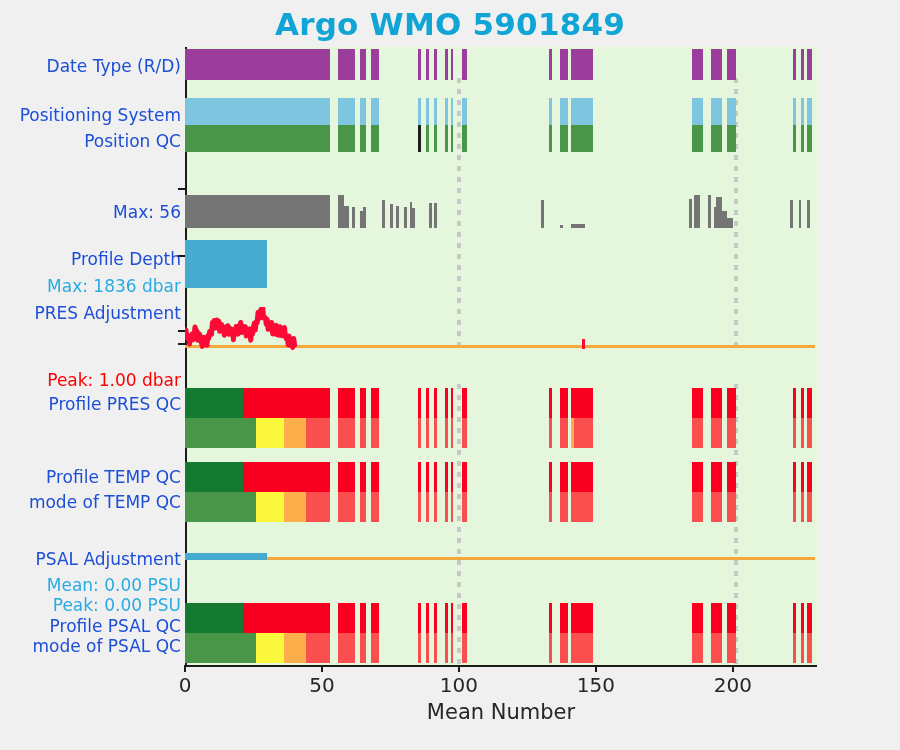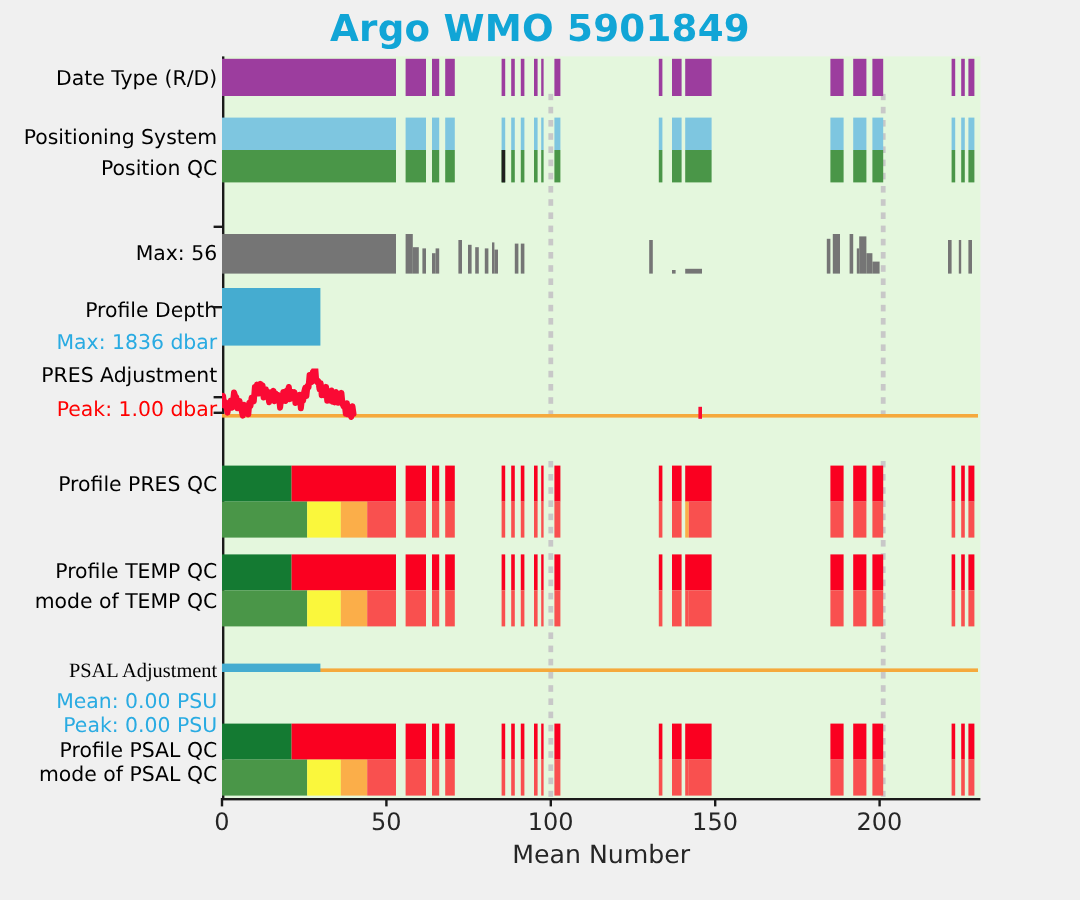--- a/index.html
+++ b/index.html
@@ -51,21 +51,21 @@
   .footer{
     position:absolute;left:88px;top:724px;
     font-size:16px;color:#1a1a1a;
     font-family:"DejaVu Sans","Liberation Sans",sans-serif;
   }
 
   
   .lbl{
     position:absolute;right:0;
     text-align:right;
-    font-size:17px;color:#000000;
+    font-size:17px;color:#1d4ed8;
     white-space:nowrap;
     line-height:20px;
   }
   .labelcol{position:absolute;left:0;top:0;width:181px;height:700px;}
   .lbl.red{color:#ff0000;}
   .lbl.blue{color:#29ABE2;}
 
   
   .ytick{position:absolute;left:178px;width:8px;height:2px;background:#1a1a1a;}
 
@@ -92,25 +92,25 @@
   <div class="plot" id="plot"></div>
 
   <div class="labelcol" id="labelcol">
       <div class="lbl " style="top: 56px;">Date Type (R/D)</div>
       <div class="lbl " style="top: 105px;">Positioning System</div>
       <div class="lbl " style="top: 131px;">Position QC</div>
       <div class="lbl " style="top: 202px;">Max: 56</div>
       <div class="lbl " style="top: 249px;">Profile Depth</div>
       <div class="lbl blue" style="top: 276px;">Max: 1836 dbar</div>
       <div class="lbl " style="top: 303px;">PRES Adjustment</div>
-      <div class="lbl red" style="top: 332px; text-align: center;">Peak: 1.00 dbar</div>
+      <div class="lbl red" style="top: 370px; text-align: center;">Peak: 1.00 dbar</div>
       <div class="lbl " style="top: 394px;">Profile PRES QC</div>
       <div class="lbl " style="top: 492px;">mode of TEMP QC</div>
       <div class="lbl " style="top: 467px;">Profile TEMP QC</div>
-      <div class="lbl " style="top: 549px; font-family: Liberation Serif, serif;">PSAL Adjustment</div>
+      <div class="lbl " style="top: 549px;">PSAL Adjustment</div>
       <div class="lbl blue" style="top: 575px;">Mean: 0.00 PSU</div>
       <div class="lbl blue" style="top: 595px;">Peak: 0.00 PSU</div>
       <div class="lbl " style="top: 616px;">Profile PSAL QC</div>
       <div class="lbl " style="top: 636px;">mode of PSAL QC</div>
     </div>
 
   <div class="axis-bottom"></div>
   <div id="ticks">
       <div class="tick" style="left: 184px;"></div>
       <div class="ticklabel" style="left: 185px;">0</div>

